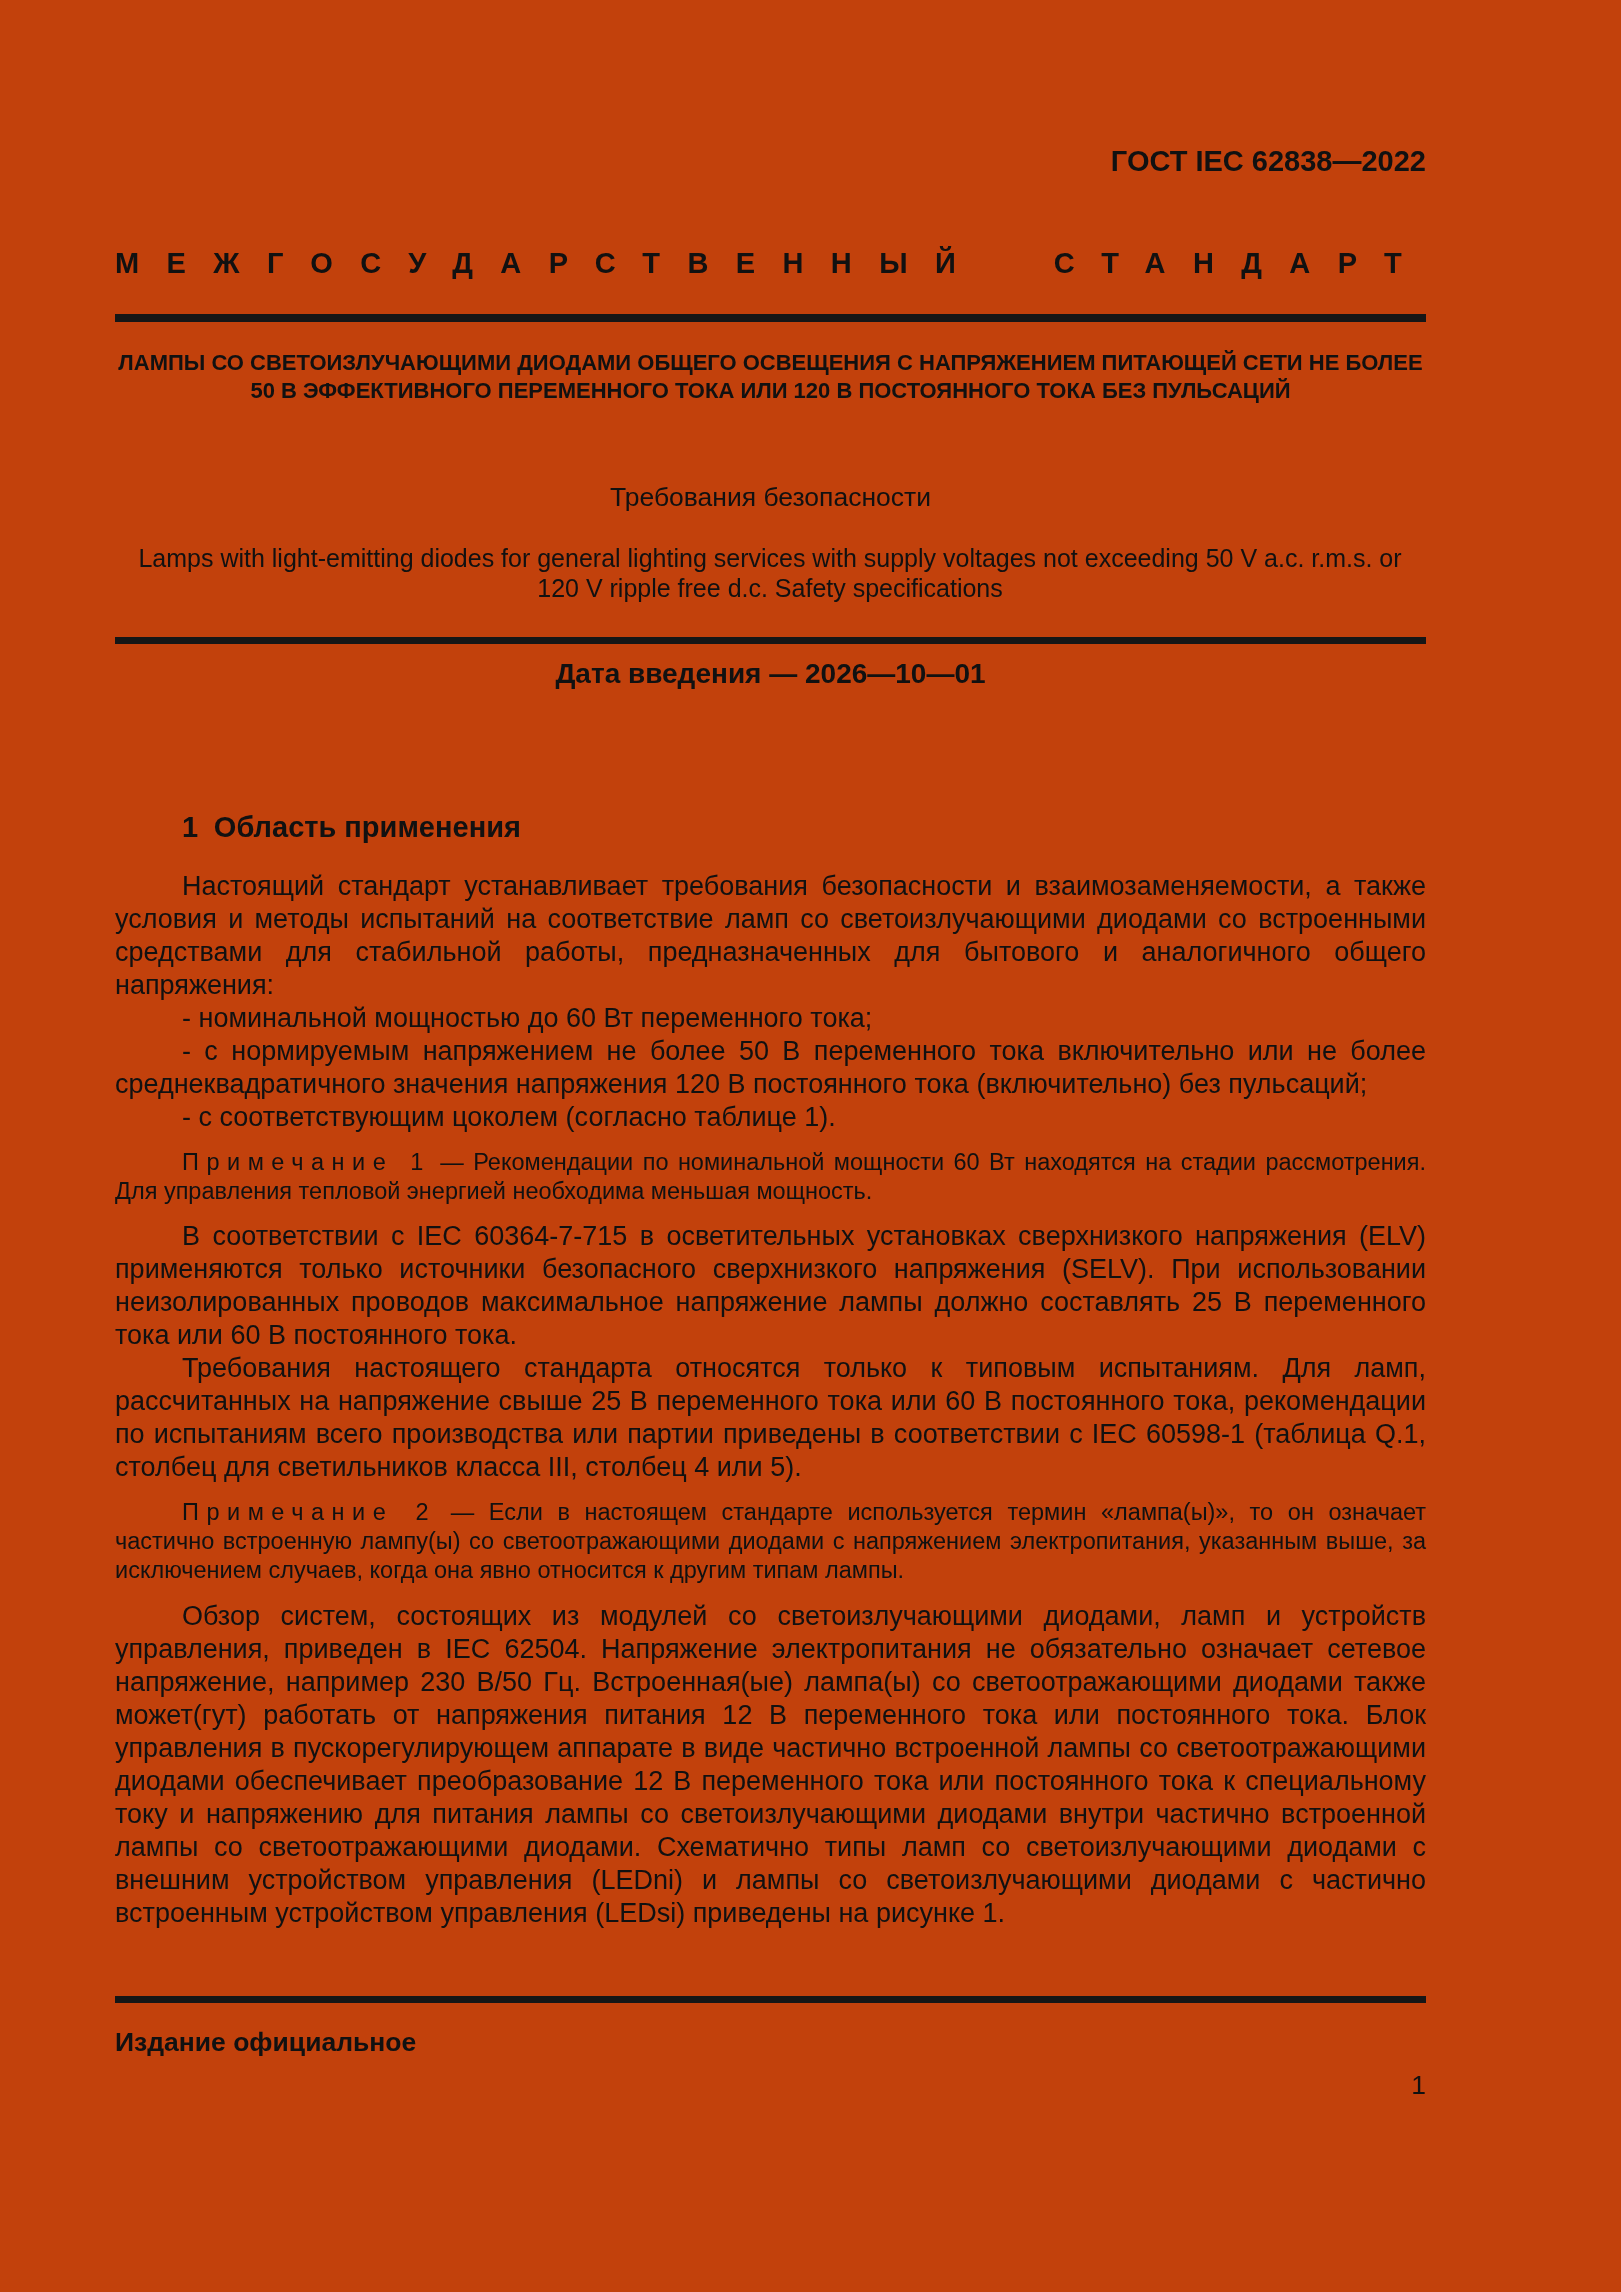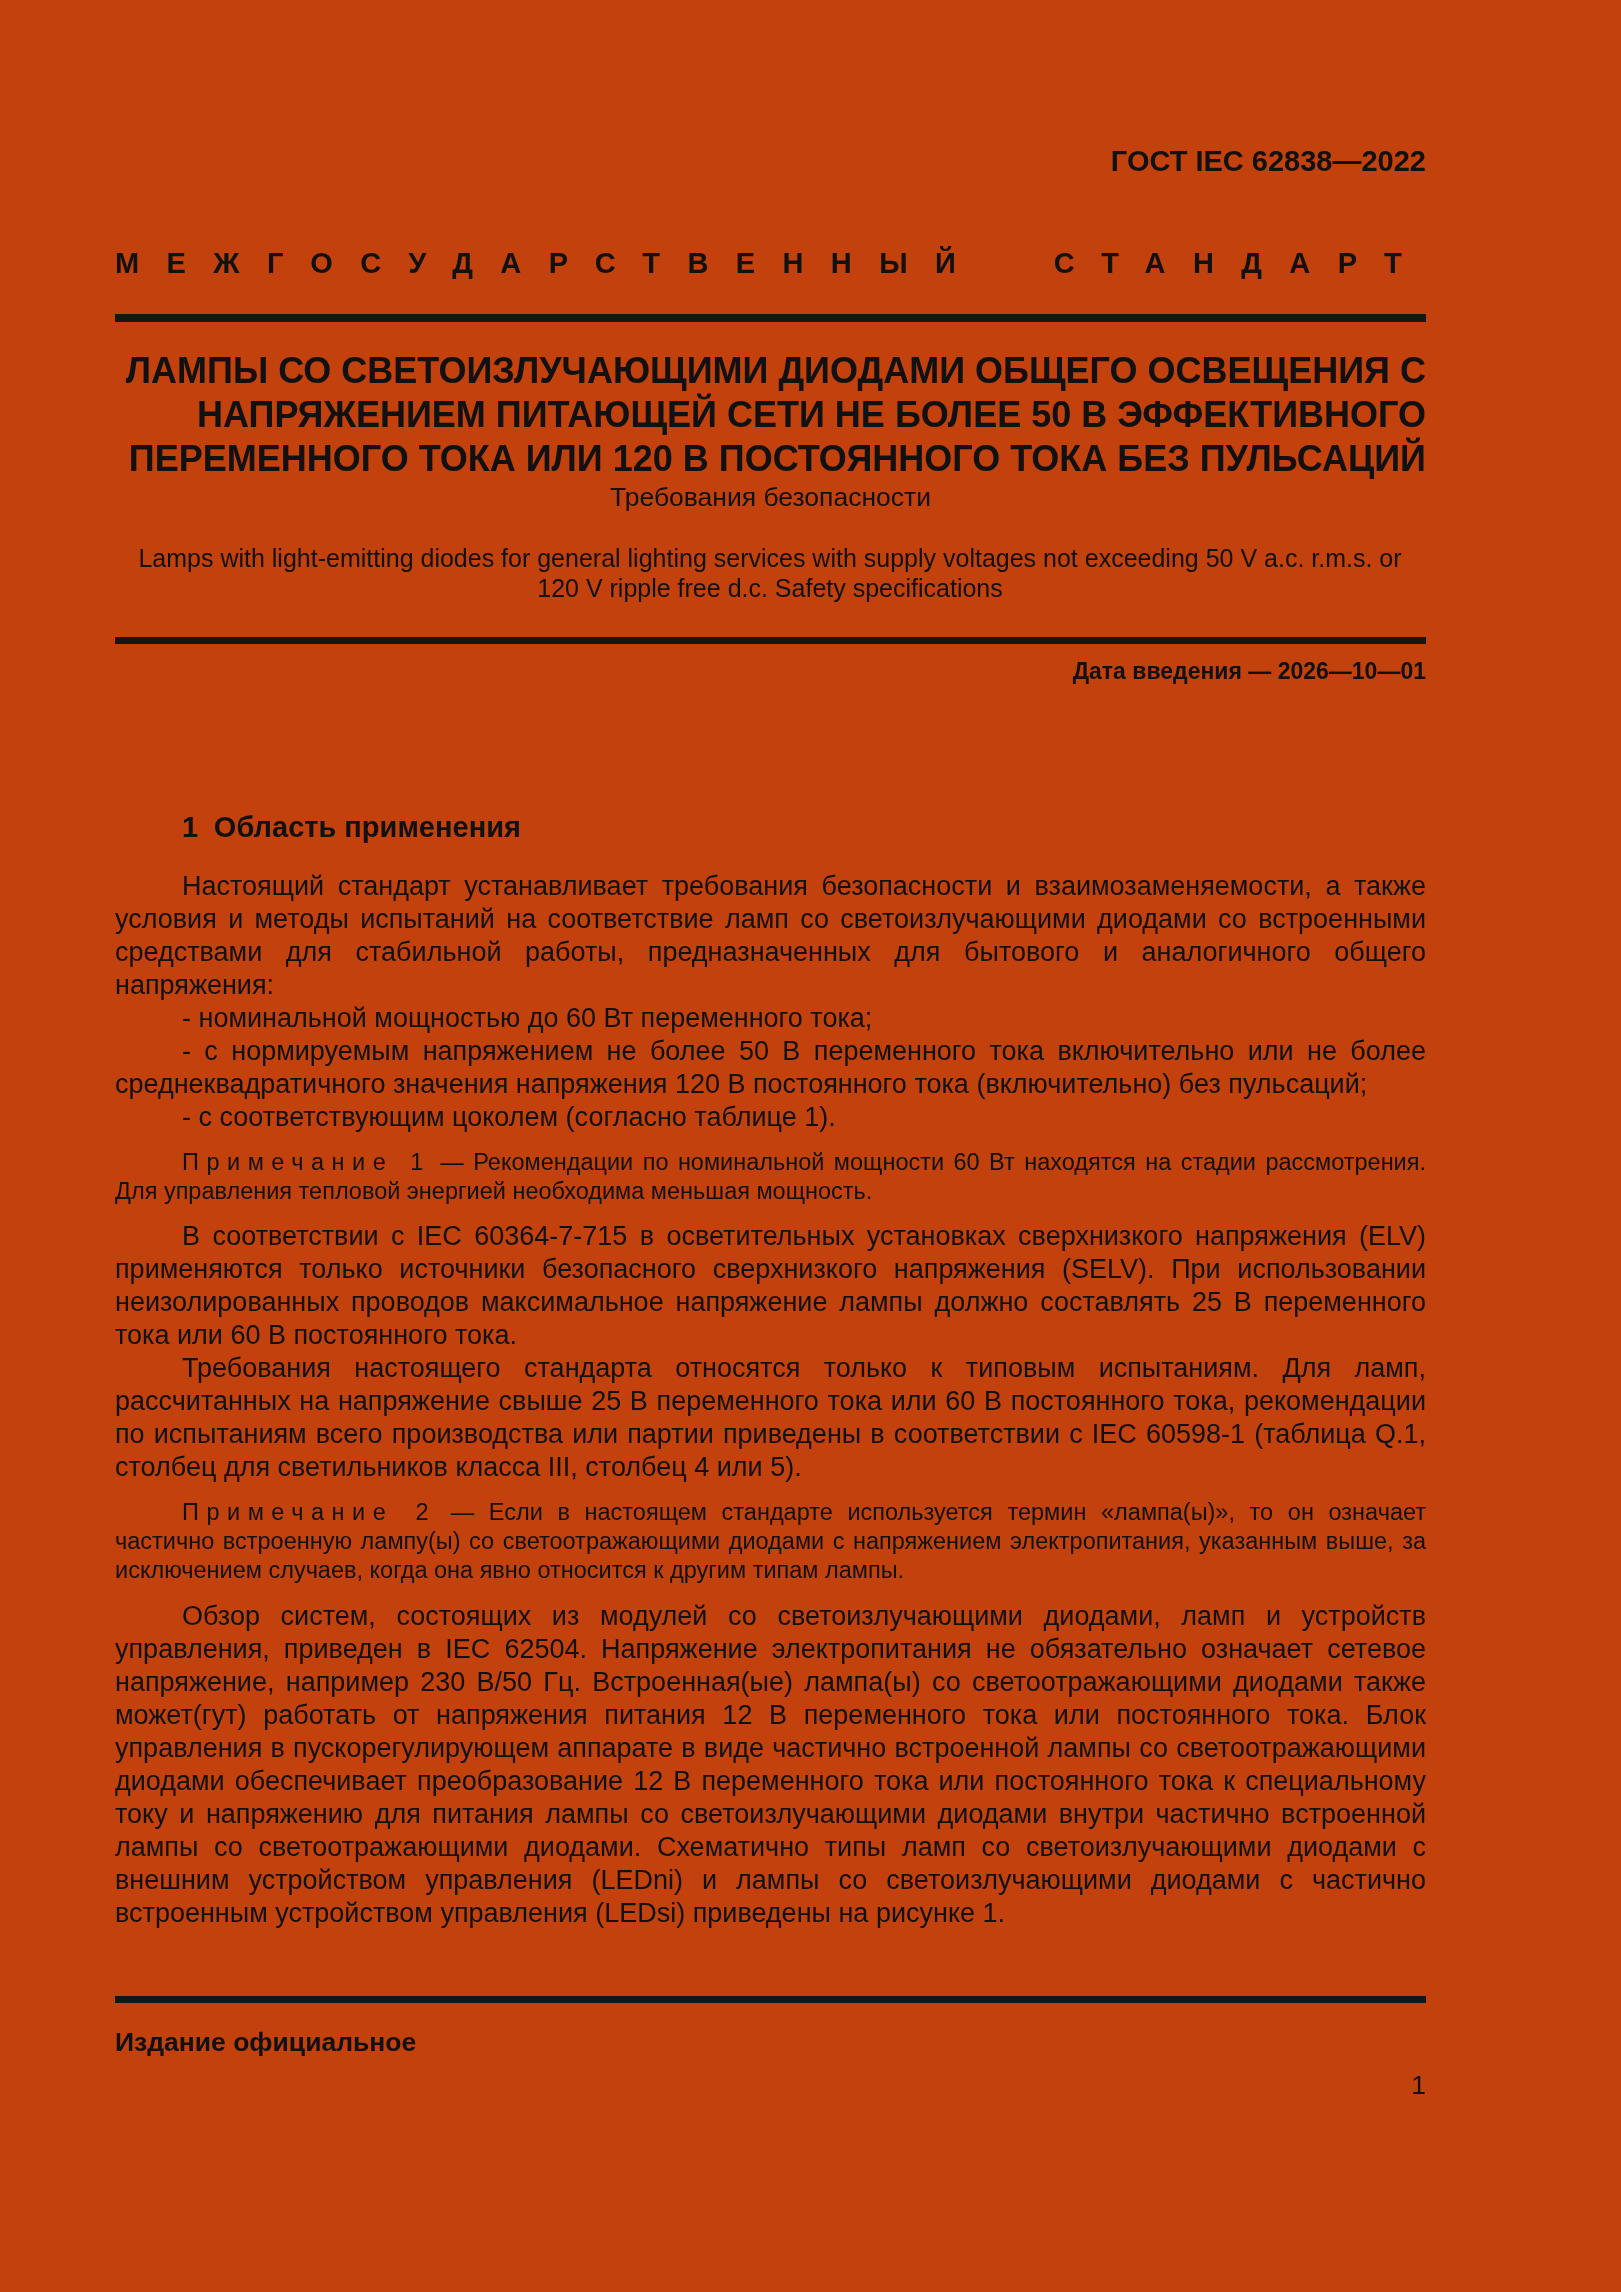--- a/index.html
+++ b/index.html
@@ -44,24 +44,24 @@
     background: #161616;
   }
   .rule-1 { top: 314px; height: 7.8px; }
   .rule-2 { top: 637px; height: 6.9px; }
   .rule-3 { top: 1996px; height: 6.9px; }
   .title-ru {
     position: absolute;
     top: 349px;
     left: 115px;
     width: 1311px;
-    text-align: right;
-    font-size: 36px;
+    text-align: center;
+    font-size: 22px;
     font-weight: bold;
-    line-height: 44px;
+    line-height: 28px;
   }
   .subtitle-ru {
     position: absolute;
     top: 482px;
     left: 115px;
     width: 1311px;
     text-align: center;
     font-size: 26.5px;
     font-weight: normal;
   }
@@ -72,22 +72,22 @@
     width: 1272px;
     text-align: center;
     font-size: 25px;
     line-height: 30px;
   }
   .effective-date {
     position: absolute;
     top: 658px;
     left: 115px;
     width: 1311px;
-    text-align: right;
-    font-size: 23px;
+    text-align: center;
+    font-size: 28px;
     font-weight: bold;
   }
   .section-heading {
     position: absolute;
     top: 811px;
     left: 115px;
     width: 1311px;
     padding-left: 67px;
     box-sizing: border-box;
     font-size: 29px;

